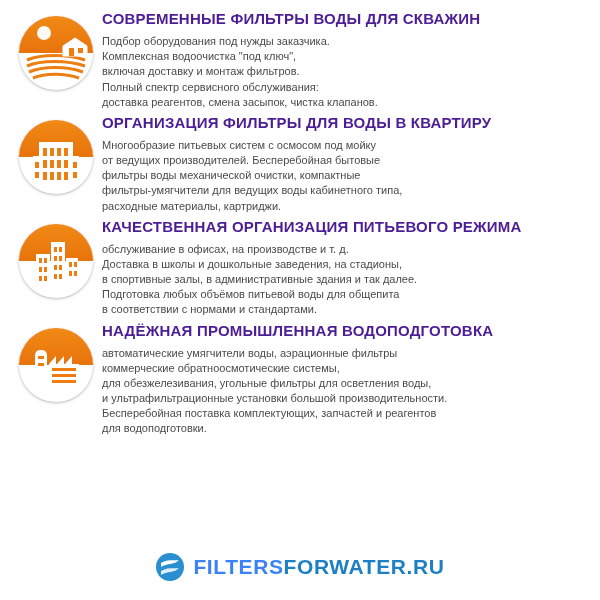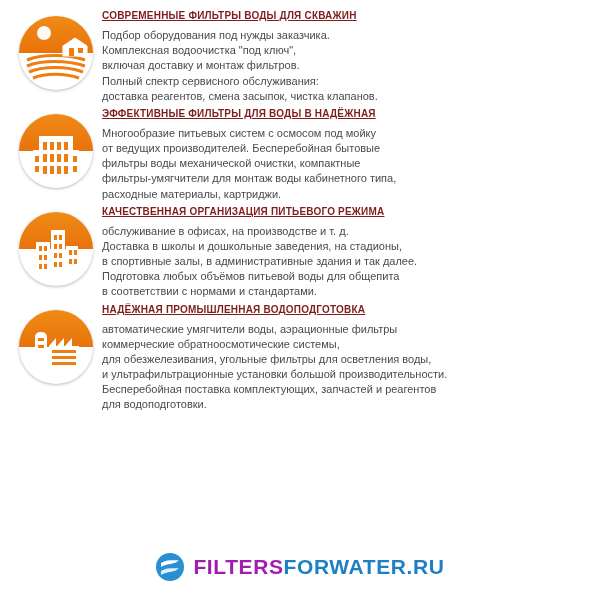--- a/index.html
+++ b/index.html
@@ -31,28 +31,27 @@
     flex: 0 0 92px;
     display: flex;
     justify-content: center;
     padding-top: 6px;
   }
   .text-col {
     flex: 1 1 auto;
     padding-right: 6px;
   }
   .sec-title {
-    color: #7f1d1d;
+    color: #4c1d95;
     font-weight: bold;
-    font-size: 10px;
+    font-size: 15px;
     letter-spacing: 0.2px;
     line-height: 1.2;
     margin: 0 0 6px 0;
     white-space: nowrap;
-    text-decoration: underline;
   }
   .sec-line {
     color: #4a4a4a;
     font-size: 11px;
     line-height: 1.38;
     margin: 0;
     white-space: nowrap;
   }
 
   
@@ -94,21 +93,21 @@
     height: 30px;
     margin-right: 8px;
     flex: 0 0 30px;
   }
   .logo-text {
     font-size: 21px;
     font-weight: bold;
     letter-spacing: 0.6px;
     color: #1d7fc4;
   }
-  .logo-text .orange { color: #a21caf; }
+  .logo-text .orange { color: #3b82f6; }
 </style>
 </head>
 <body>
 
 <div class="page">
 
   <div class="section">
     <div class="icon-col">
       <div class="badge">
         <div class="half"></div>
@@ -171,25 +170,25 @@
             <rect x="45" y="52" width="4" height="8"></rect>
             <rect x="16" y="42" width="4" height="6"></rect>
             <rect x="16" y="52" width="4" height="6"></rect>
             <rect x="54" y="42" width="4" height="6"></rect>
             <rect x="54" y="52" width="4" height="6"></rect>
           </g>
         </svg>
       </div>
     </div>
     <div class="text-col">
-      <h2 class="sec-title">ЭФФЕКТИВНЫЕ ФИЛЬТРЫ ДЛЯ ВОДЫ В НАДЁЖНАЯ</h2>
+      <h2 class="sec-title">ОРГАНИЗАЦИЯ ФИЛЬТРЫ ДЛЯ ВОДЫ В КВАРТИРУ</h2>
       <p class="sec-line">Многообразие питьевых систем с осмосом под мойку</p>
       <p class="sec-line">от ведущих производителей. Бесперебойная бытовые</p>
       <p class="sec-line">фильтры воды механической очистки, компактные</p>
-      <p class="sec-line">фильтры-умягчители для монтаж воды кабинетного типа,</p>
+      <p class="sec-line">фильтры-умягчители для ведущих воды кабинетного типа,</p>
       <p class="sec-line">расходные материалы, картриджи.</p>
     </div>
   </div>
 
   <div class="section">
     <div class="icon-col">
       <div class="badge">
         <div class="half"></div>
         <svg width="74" height="74" viewBox="0 0 74 74" aria-hidden="true">
           <rect x="17" y="30" width="14" height="32" fill="#ffffff"></rect>

